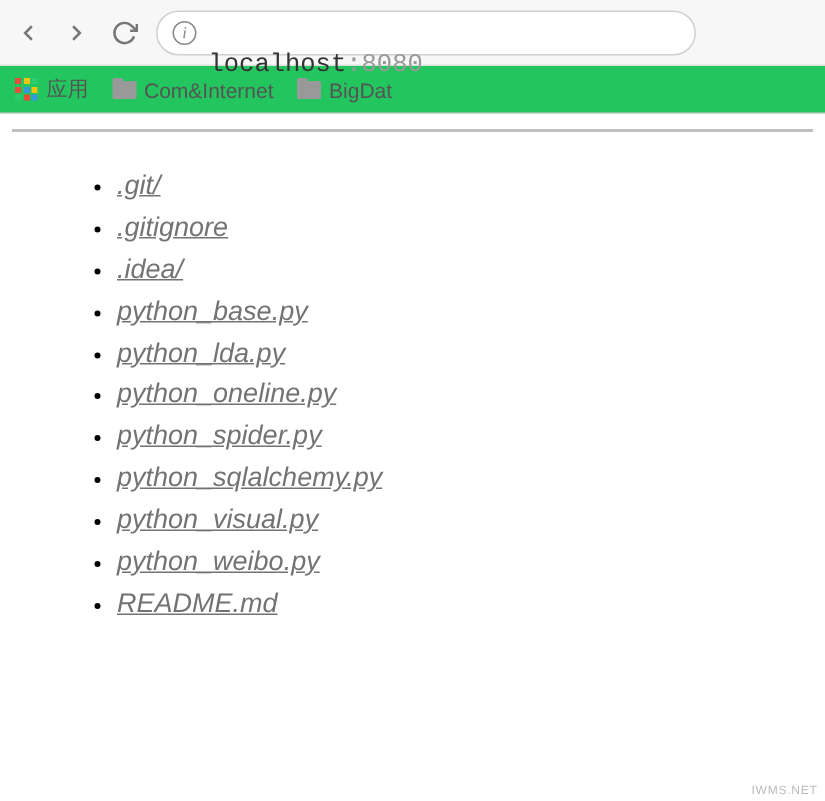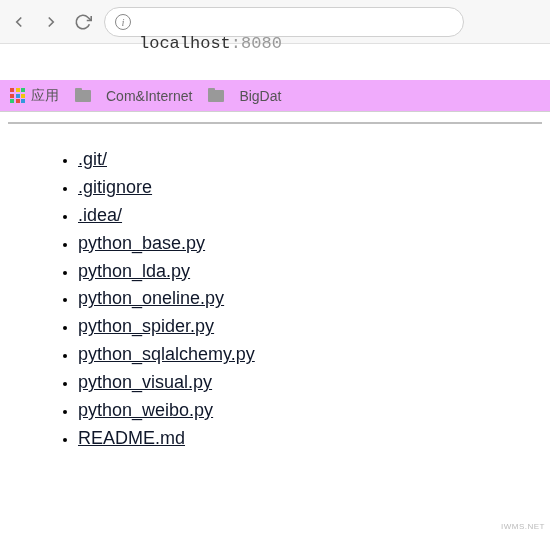--- a/index.html
+++ b/index.html
@@ -73,26 +73,25 @@
       color: #333;
       font-weight: 500;
     }
     .url-port {
       color: #999;
     }
     .bookmarks-bar {
       display: flex;
       align-items: center;
       padding: 5px 10px;
-      background: #f0abfc;
+      background: #22c55e;
       border-bottom: 1px solid #d0d0d0;
       gap: 16px;
       height: 32px;
       overflow: hidden;
-      margin-top: 36px;
     }
     .apps-icon {
       display: flex;
       align-items: center;
       gap: 6px;
       cursor: pointer;
     }
     .apps-grid {
       display: grid;
       grid-template-columns: repeat(3, 4px);
@@ -103,21 +102,21 @@
       width: 4px;
       height: 4px;
     }
     .apps-label {
       font-size: 14px;
       color: #555;
     }
     .bookmark-folder {
       display: flex;
       align-items: center;
-      gap: 15px;
+      gap: 5px;
       cursor: pointer;
       flex-shrink: 0;
     }
     .folder-icon {
       width: 16px;
       height: 12px;
       background: #999;
       border-radius: 1px;
       position: relative;
     }
@@ -160,22 +159,23 @@
     .listing li {
       font-size: 18px;
       line-height: 1.55;
       color: #000;
       font-family: "Avenir Next", "Century Gothic", Arial, sans-serif;
     }
     .listing li::marker {
       font-size: 14px;
     }
     .listing a {
-      color: #0f172a;
+      color: #737373;
       text-decoration: underline;
+      font-style: italic;
     }
     .watermark {
       position: absolute;
       bottom: 3px;
       right: 5px;
       font-size: 8px;
       color: #bbb;
       letter-spacing: 0.5px;
       margin-left: 28px;
     }

